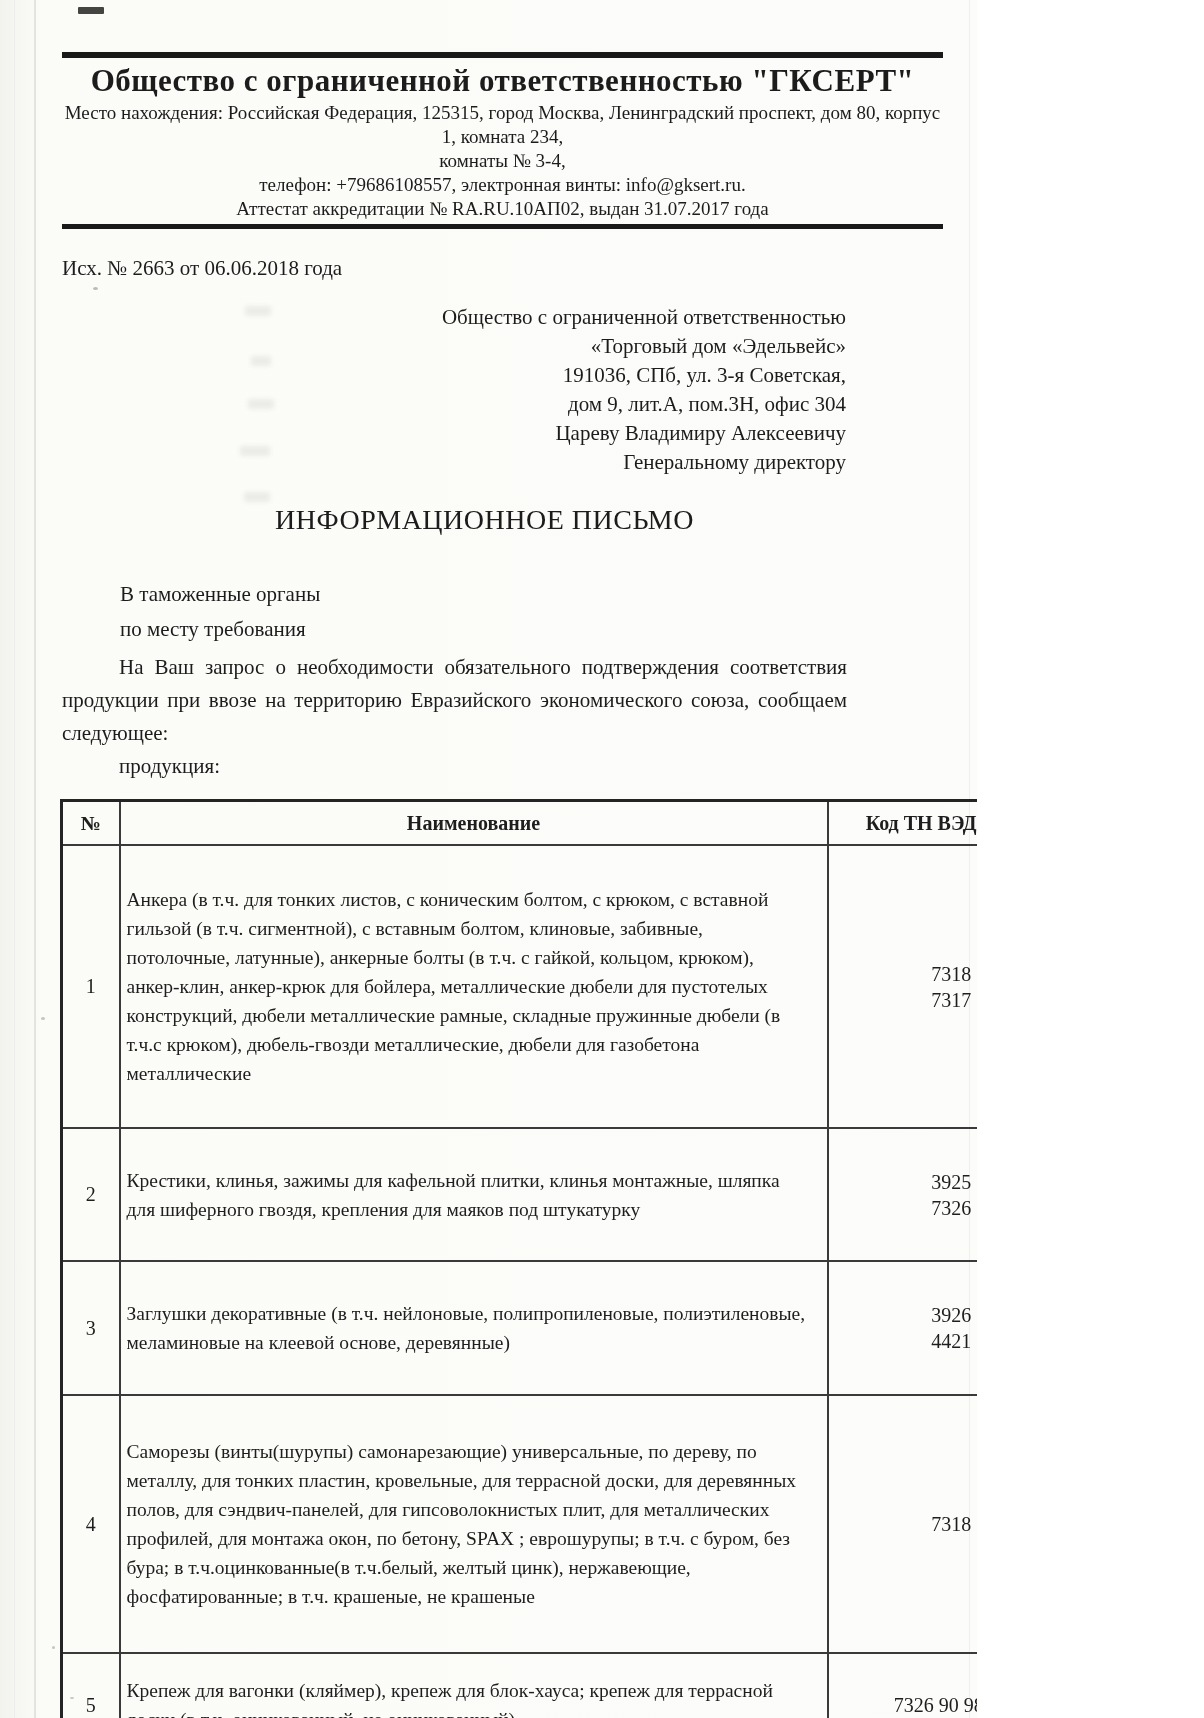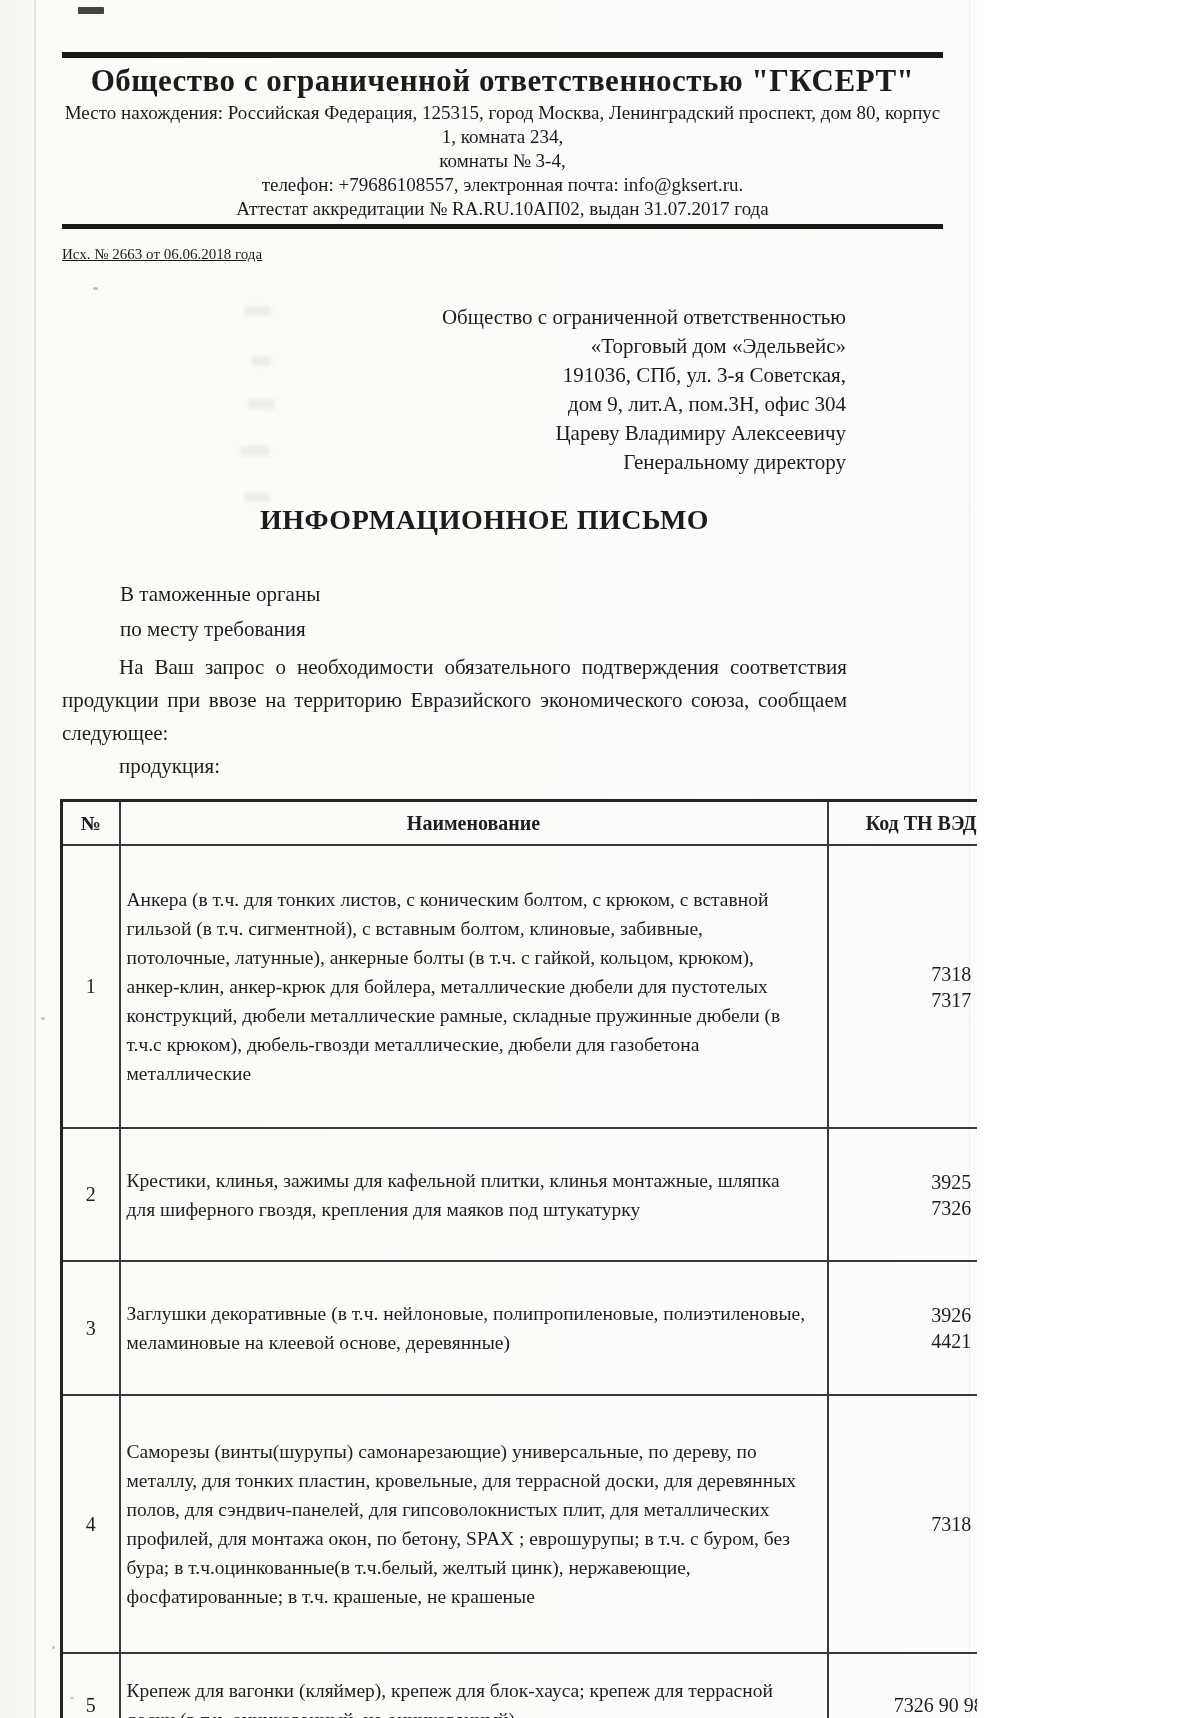--- a/index.html
+++ b/index.html
@@ -21,27 +21,27 @@
 
   
   .letterhead{
     position:absolute;left:62px;right:34px;top:52px;
     border-top:6px solid #191919;border-bottom:5px solid #191919;
     padding:3px 0 3px;text-align:center;
   }
   .company-title{font-size:31px;line-height:40px;font-weight:bold;letter-spacing:.5px;}
   .address-line{font-size:19px;line-height:24px;}
 
-  .outgoing{position:absolute;left:62px;top:246px;font-size:15px;text-decoration:underline;}
+  .outgoing{position:absolute;left:62px;top:256px;font-size:21px;}
 
   .recipient{position:absolute;right:131px;top:303px;font-size:21px;line-height:29px;text-align:right;}
 
   .doc-title{
     position:absolute;left:12px;right:20px;top:504px;
-    text-align:center;font-size:28px;font-weight:bold;letter-spacing:.5px;
+    text-align:center;font-size:28px;font-weight:normal;letter-spacing:.5px;
   }
 
   .addressee{position:absolute;left:120px;top:577px;font-size:21px;line-height:35px;}
 
   .body-block{position:absolute;left:62px;right:130px;top:651px;font-size:21px;line-height:33px;}
   .body-para{text-align:justify;text-indent:57px;}
   .products-label{text-indent:57px;}
 
   
   .product-table{
@@ -82,21 +82,21 @@
   <div class="ghost" style="left:245px;top:306px;width:26px;height:10px;"></div>
   <div class="ghost" style="left:251px;top:356px;width:20px;height:10px;"></div>
   <div class="ghost" style="left:248px;top:399px;width:26px;height:10px;"></div>
   <div class="ghost" style="left:240px;top:446px;width:30px;height:10px;"></div>
   <div class="ghost" style="left:244px;top:492px;width:26px;height:10px;"></div>
 
   <header class="letterhead">
     <div class="company-title">Общество с ограниченной ответственностью "ГКСЕРТ"</div>
     <div class="address-line">Место нахождения: Российская Федерация, 125315, город Москва, Ленинградский проспект, дом 80, корпус 1, комната 234,</div>
     <div class="address-line">комнаты № 3-4,</div>
-    <div class="address-line">телефон: +79686108557, электронная почта: info@gksert.ru.</div>
+    <div class="address-line">телефон: +79686108557, электронная винты: info@gksert.ru.</div>
     <div class="address-line">Аттестат аккредитации № RA.RU.10АП02, выдан 31.07.2017 года</div>
   </header>
 
   <div class="outgoing">Исх. № 2663 от 06.06.2018 года</div>
 
   <div class="recipient">
     <div>Общество с ограниченной ответственностью</div>
     <div>«Торговый дом «Эдельвейс»</div>
     <div>191036, СПб, ул. 3-я Советская,</div>
     <div>дом 9, лит.А, пом.3Н, офис 304</div>

